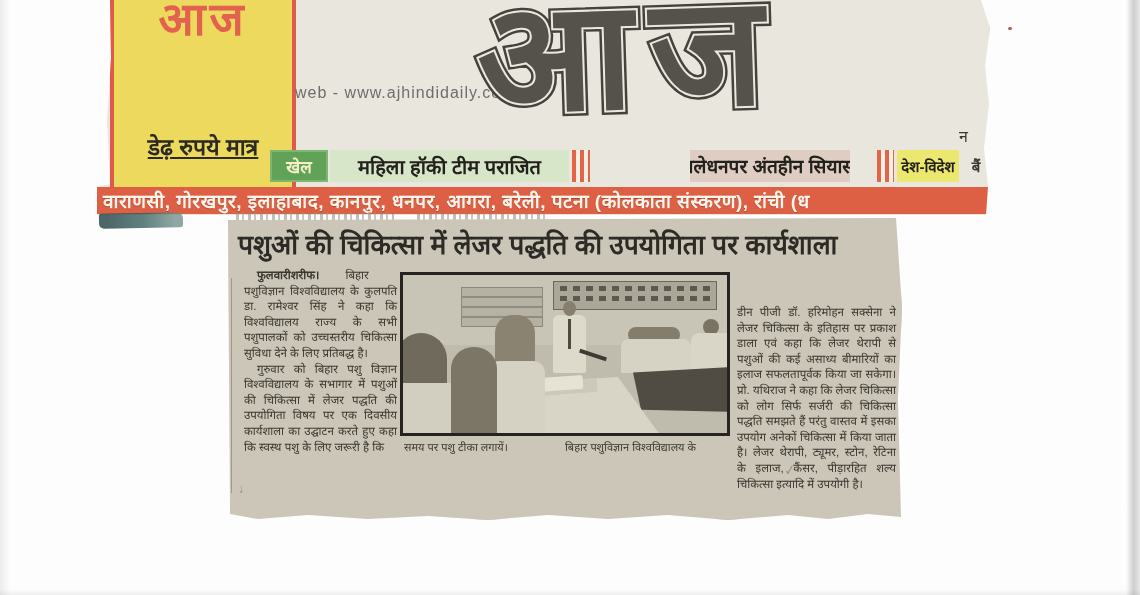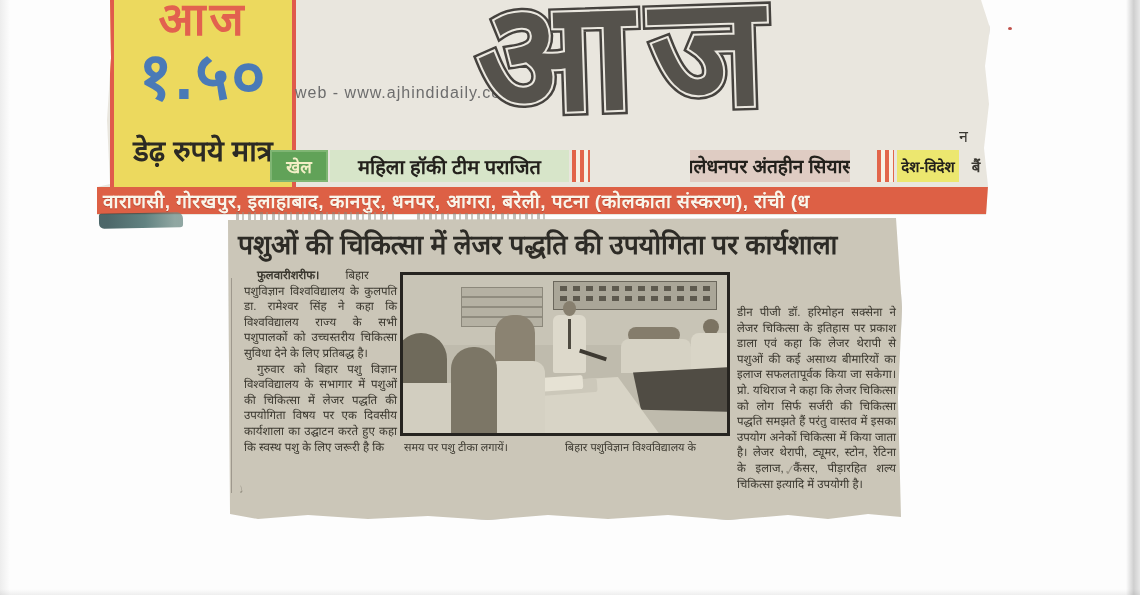--- a/index.html
+++ b/index.html
@@ -27,21 +27,21 @@
   .price-box{
     position:absolute;left:13px;top:0;width:186px;height:192px;
     background:#ecd95e;border:4px solid #e05a4c;border-top:none;box-sizing:border-box;
     overflow:hidden;text-align:center;
   }
   .price-logo{position:absolute;top:-14px;left:0;width:100%;
     font-size:46px;font-weight:bold;color:#e2614f;letter-spacing:4px;}
   .price-value{position:absolute;top:28px;left:0;width:100%;
     font-size:66px;font-weight:bold;color:#4a7ab7;letter-spacing:2px;}
   .price-note{position:absolute;top:130px;left:0;width:100%;
-    font-size:29px;font-weight:bold;color:#2c2a24;}
+    font-size:23px;font-weight:bold;color:#2c2a24;text-decoration:underline;}
   .web-line{position:absolute;left:198px;top:57px;
     font-size:16px;color:#6d6d6d;letter-spacing:1px;margin-top:27px;}
   .date-line{position:absolute;left:180px;top:128px;
     font-size:13.5px;color:#2e2c28;}
   .big-logo{position:absolute;left:380px;top:-58px;width:510px;height:210px;
     transform:rotate(-1.8deg);}
   .big-logo span{position:absolute;left:0;top:0;width:100%;
     font-size:152px;font-weight:bold;letter-spacing:18px;white-space:nowrap;}
   .bl-outline{-webkit-text-stroke:9px #45423e;color:#45423e;}
   .bl-gap{-webkit-text-stroke:4px #ebe8e0;color:#ebe8e0;}
@@ -152,21 +152,20 @@
 <div class="page">
 
   <div class="scan-edge-left"></div>
   <div class="scan-edge-right"></div>
   <div class="scan-edge-bottom"></div>
 
   <div class="masthead">
 
     <div class="price-box">
       <div class="price-logo">आज</div>
-      <div class="price-value">१.५०</div>
       <div class="price-note">डेढ़ रुपये मात्र</div>
     </div>
 
     <div class="web-line">web - www.ajhindidaily.com</div>
 
     <div class="big-logo">
       <span class="bl-outline">आज</span>
       <span class="bl-gap">आज</span>
       <span class="bl-fill">आज</span>
     </div>

